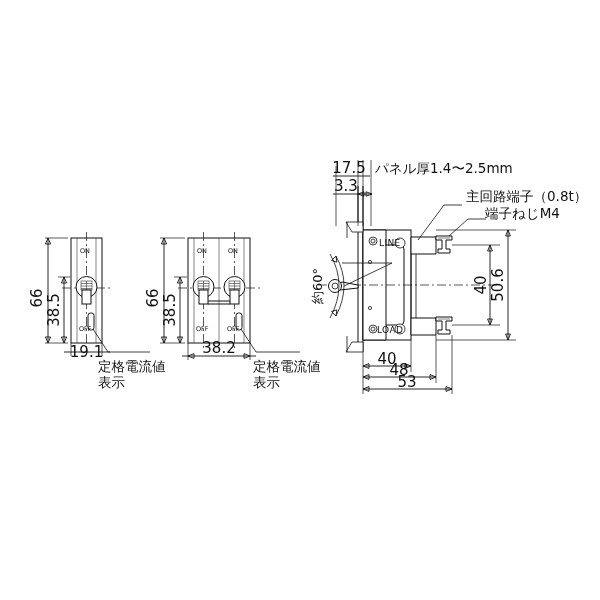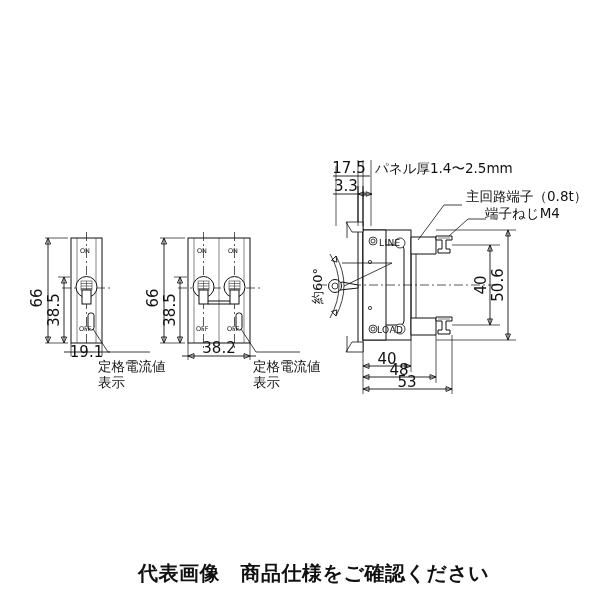--- a/index.html
+++ b/index.html
@@ -257,14 +257,13 @@
       <text class="dimtxt" x="399" y="375" text-anchor="middle">48</text>
 
       <line class="dim" x1="363" y1="389" x2="452" y2="389"></line>
       <path class="dim" d="M363,389 l6,-2.4 l0,4.8 z" fill="#111"></path>
       <path class="dim" d="M452,389 l-6,-2.4 l0,4.8 z" fill="#111"></path>
       <text class="dimtxt" x="407" y="387" text-anchor="middle">53</text>
     </g>
 
   </svg>
 
-  <div class="cap">代表画像　商品仕様をご確認ください</div>
 </div>
 
 </body></html>

